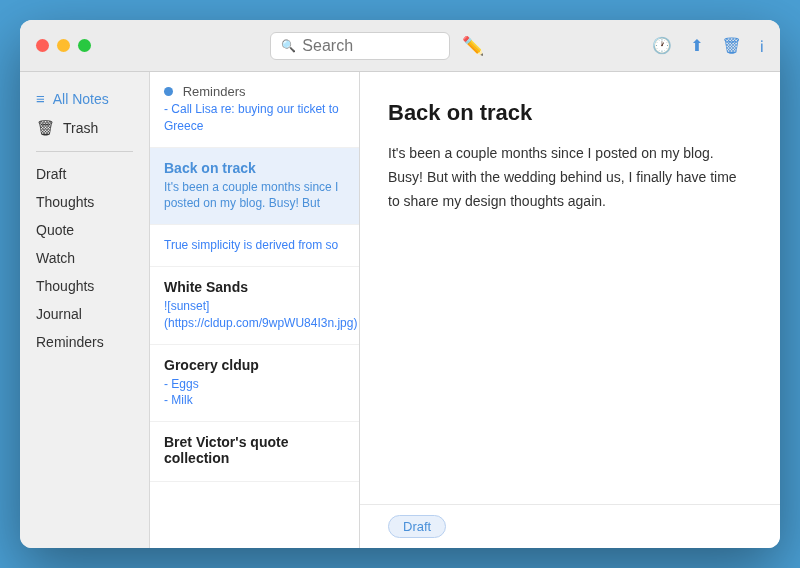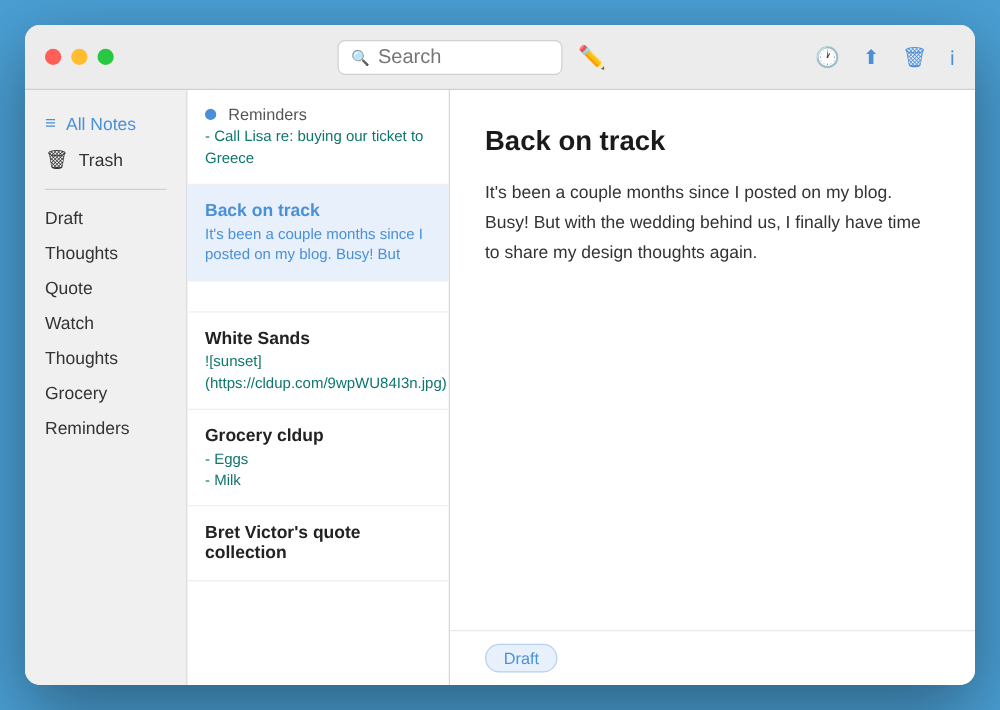--- a/index.html
+++ b/index.html
@@ -140,21 +140,21 @@
       font-size: 14px;
       font-weight: 600;
       color: #222;
       margin-bottom: 3px;
     }
     .note-title.blue {
       color: #4a90d9;
     }
     .note-preview {
       font-size: 12px;
-      color: #0f766e;
+      color: #3b82f6;
       line-height: 1.4;
     }
     .note-preview.blue {
       color: #4a90d9;
     }
     .note-bullet {
       font-size: 13px;
       color: #555;
       margin-bottom: 2px;
     }
@@ -252,21 +252,21 @@
       <div class="sidebar-item">
         <span>Quote</span>
       </div>
       <div class="sidebar-item">
         <span>Watch</span>
       </div>
       <div class="sidebar-item">
         <span>Thoughts</span>
       </div>
       <div class="sidebar-item">
-        <span>Grocery</span>
+        <span>Journal</span>
       </div>
       <div class="sidebar-item">
         <span>Reminders</span>
       </div>
     </div>
 
     <div class="notes-list">
 
       <div class="note-item">
         <div class="note-bullet">
@@ -276,20 +276,21 @@
         <div class="note-preview">- Call Lisa re: buying our ticket to Greece</div>
       </div>
 
       <div class="note-item active">
         <div class="note-title blue">Back on track</div>
         <div class="note-preview blue">It's been a couple months since I posted on my blog. Busy! But</div>
       </div>
 
 
       <div class="note-item">
+        <div class="note-preview">True simplicity is derived from so</div>
       </div>
 
       <div class="note-item">
         <div class="note-title">White Sands</div>
         <div class="note-preview">![sunset](https://cldup.com/9wpWU84I3n.jpg)</div>
       </div>
 
       <div class="note-item">
         <div class="note-title">Grocery cldup</div>
         <div class="note-preview">- Eggs<br>- Milk</div>

